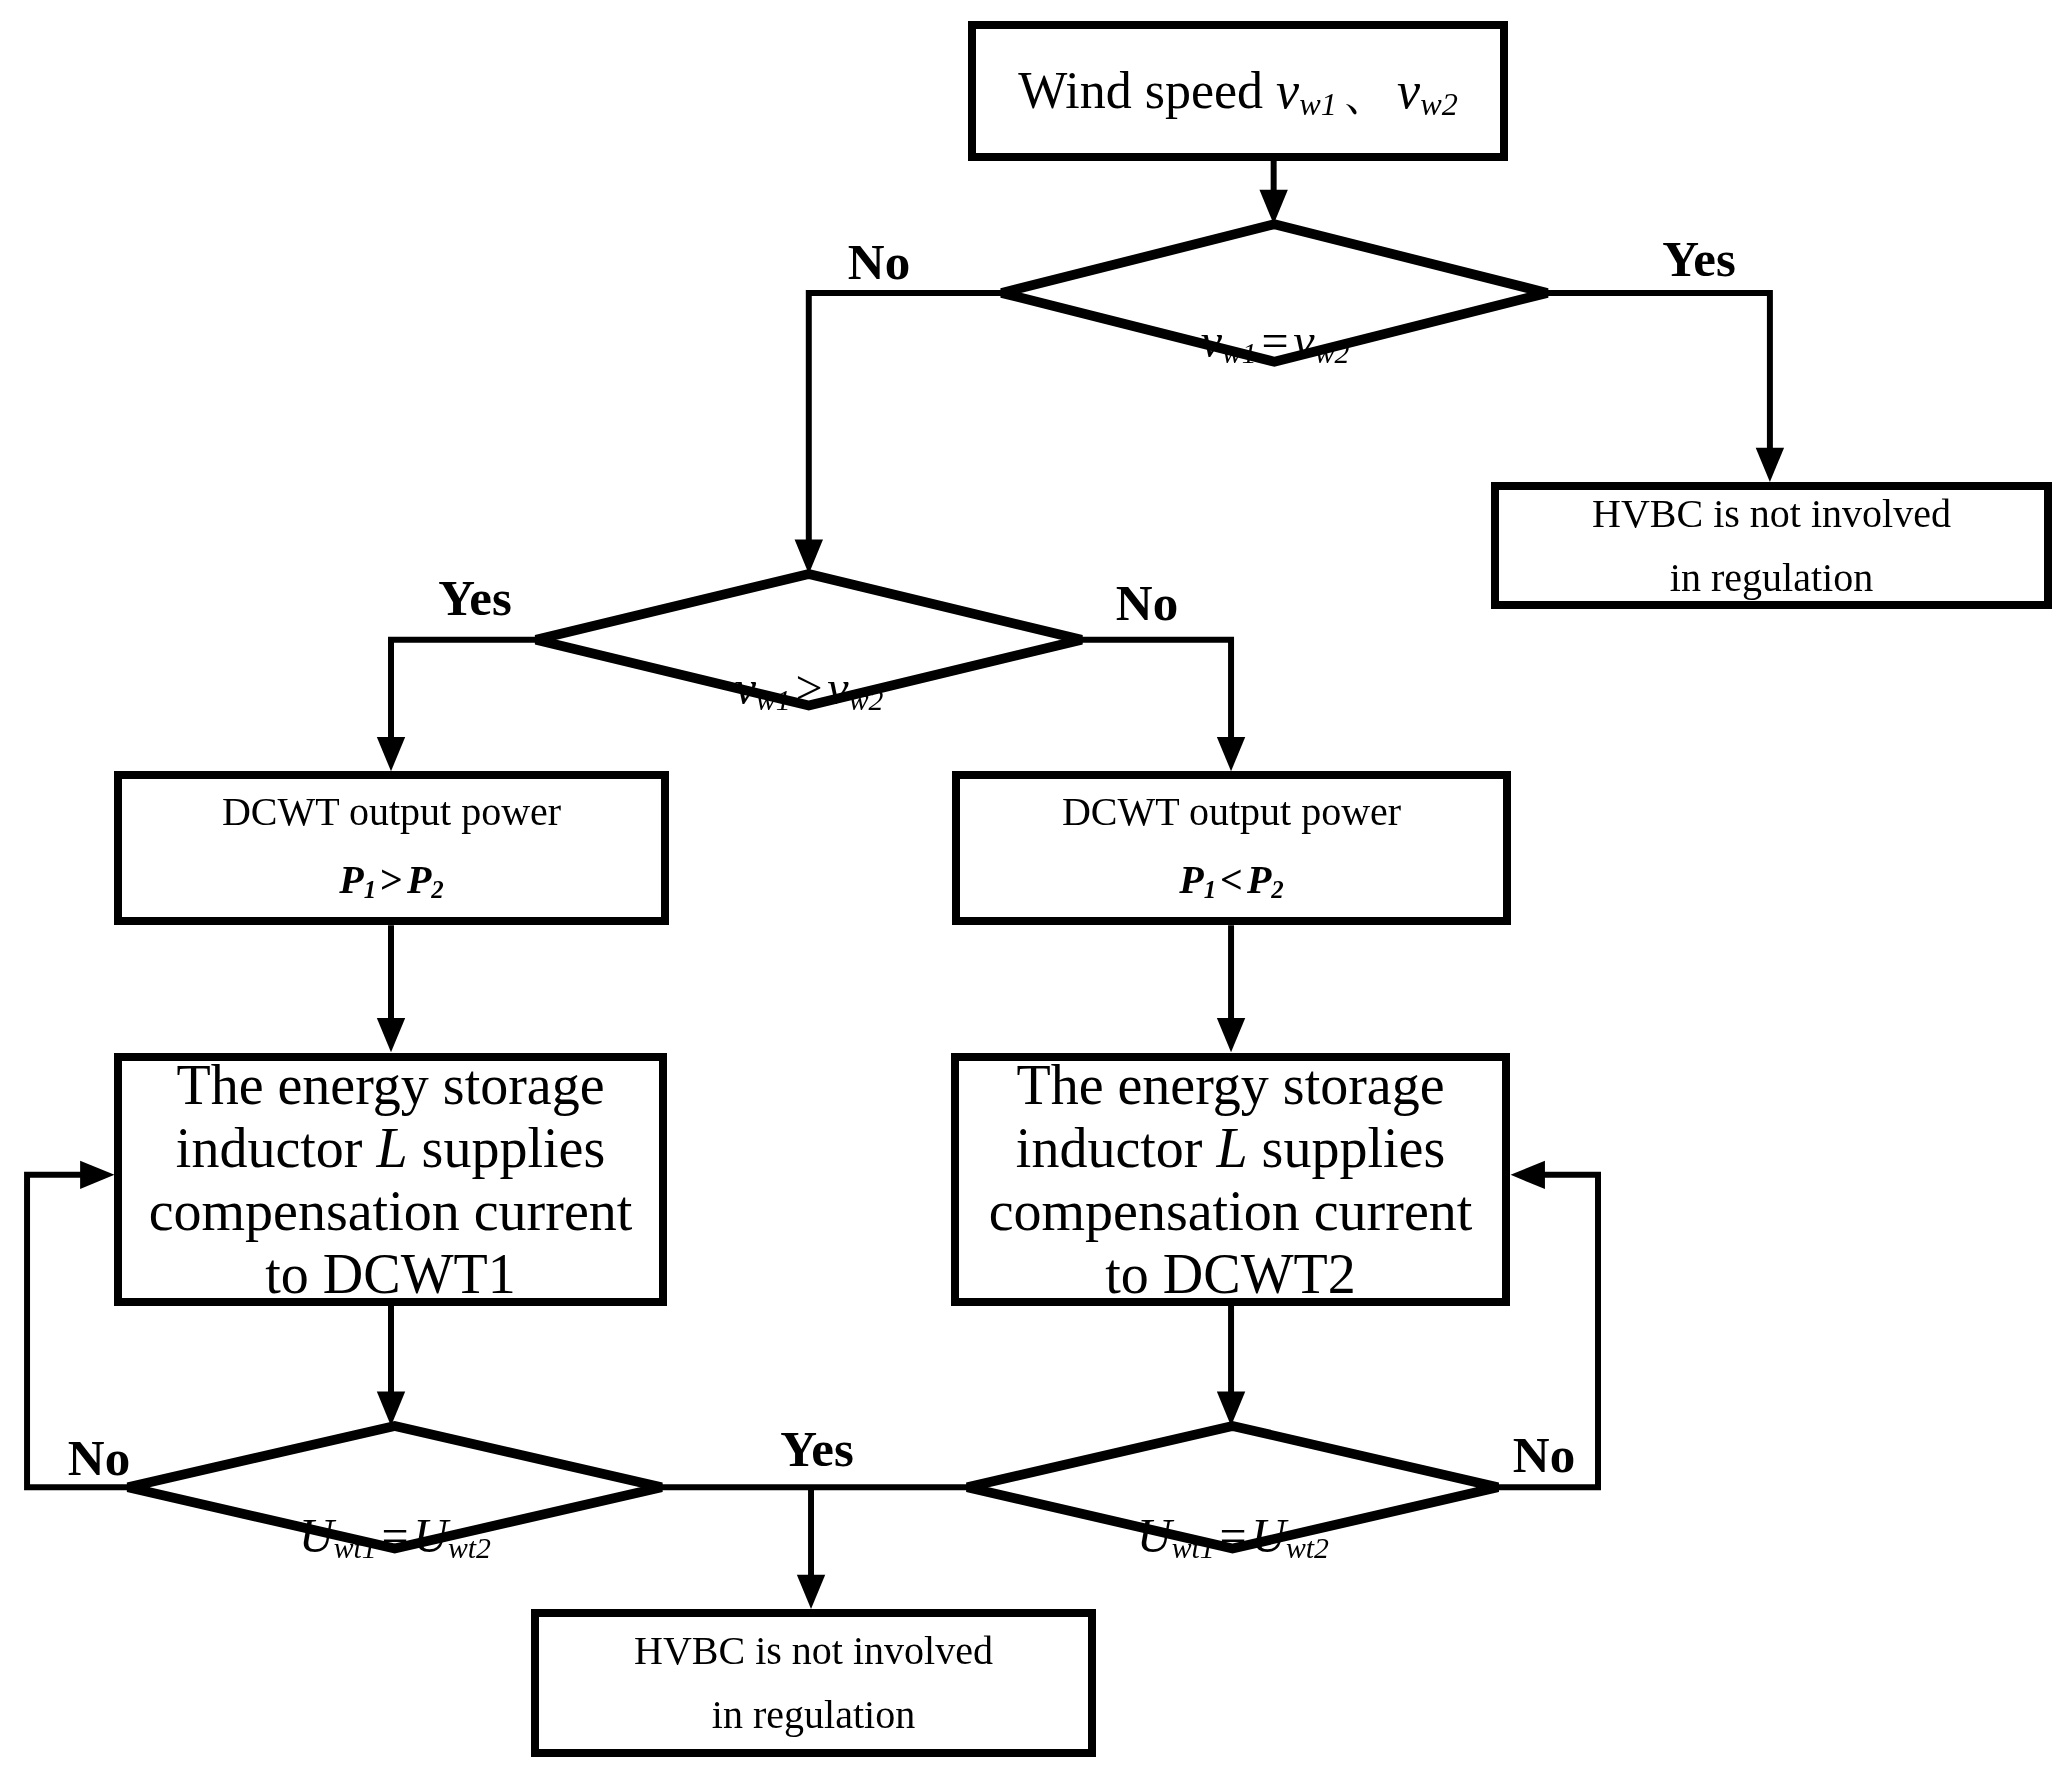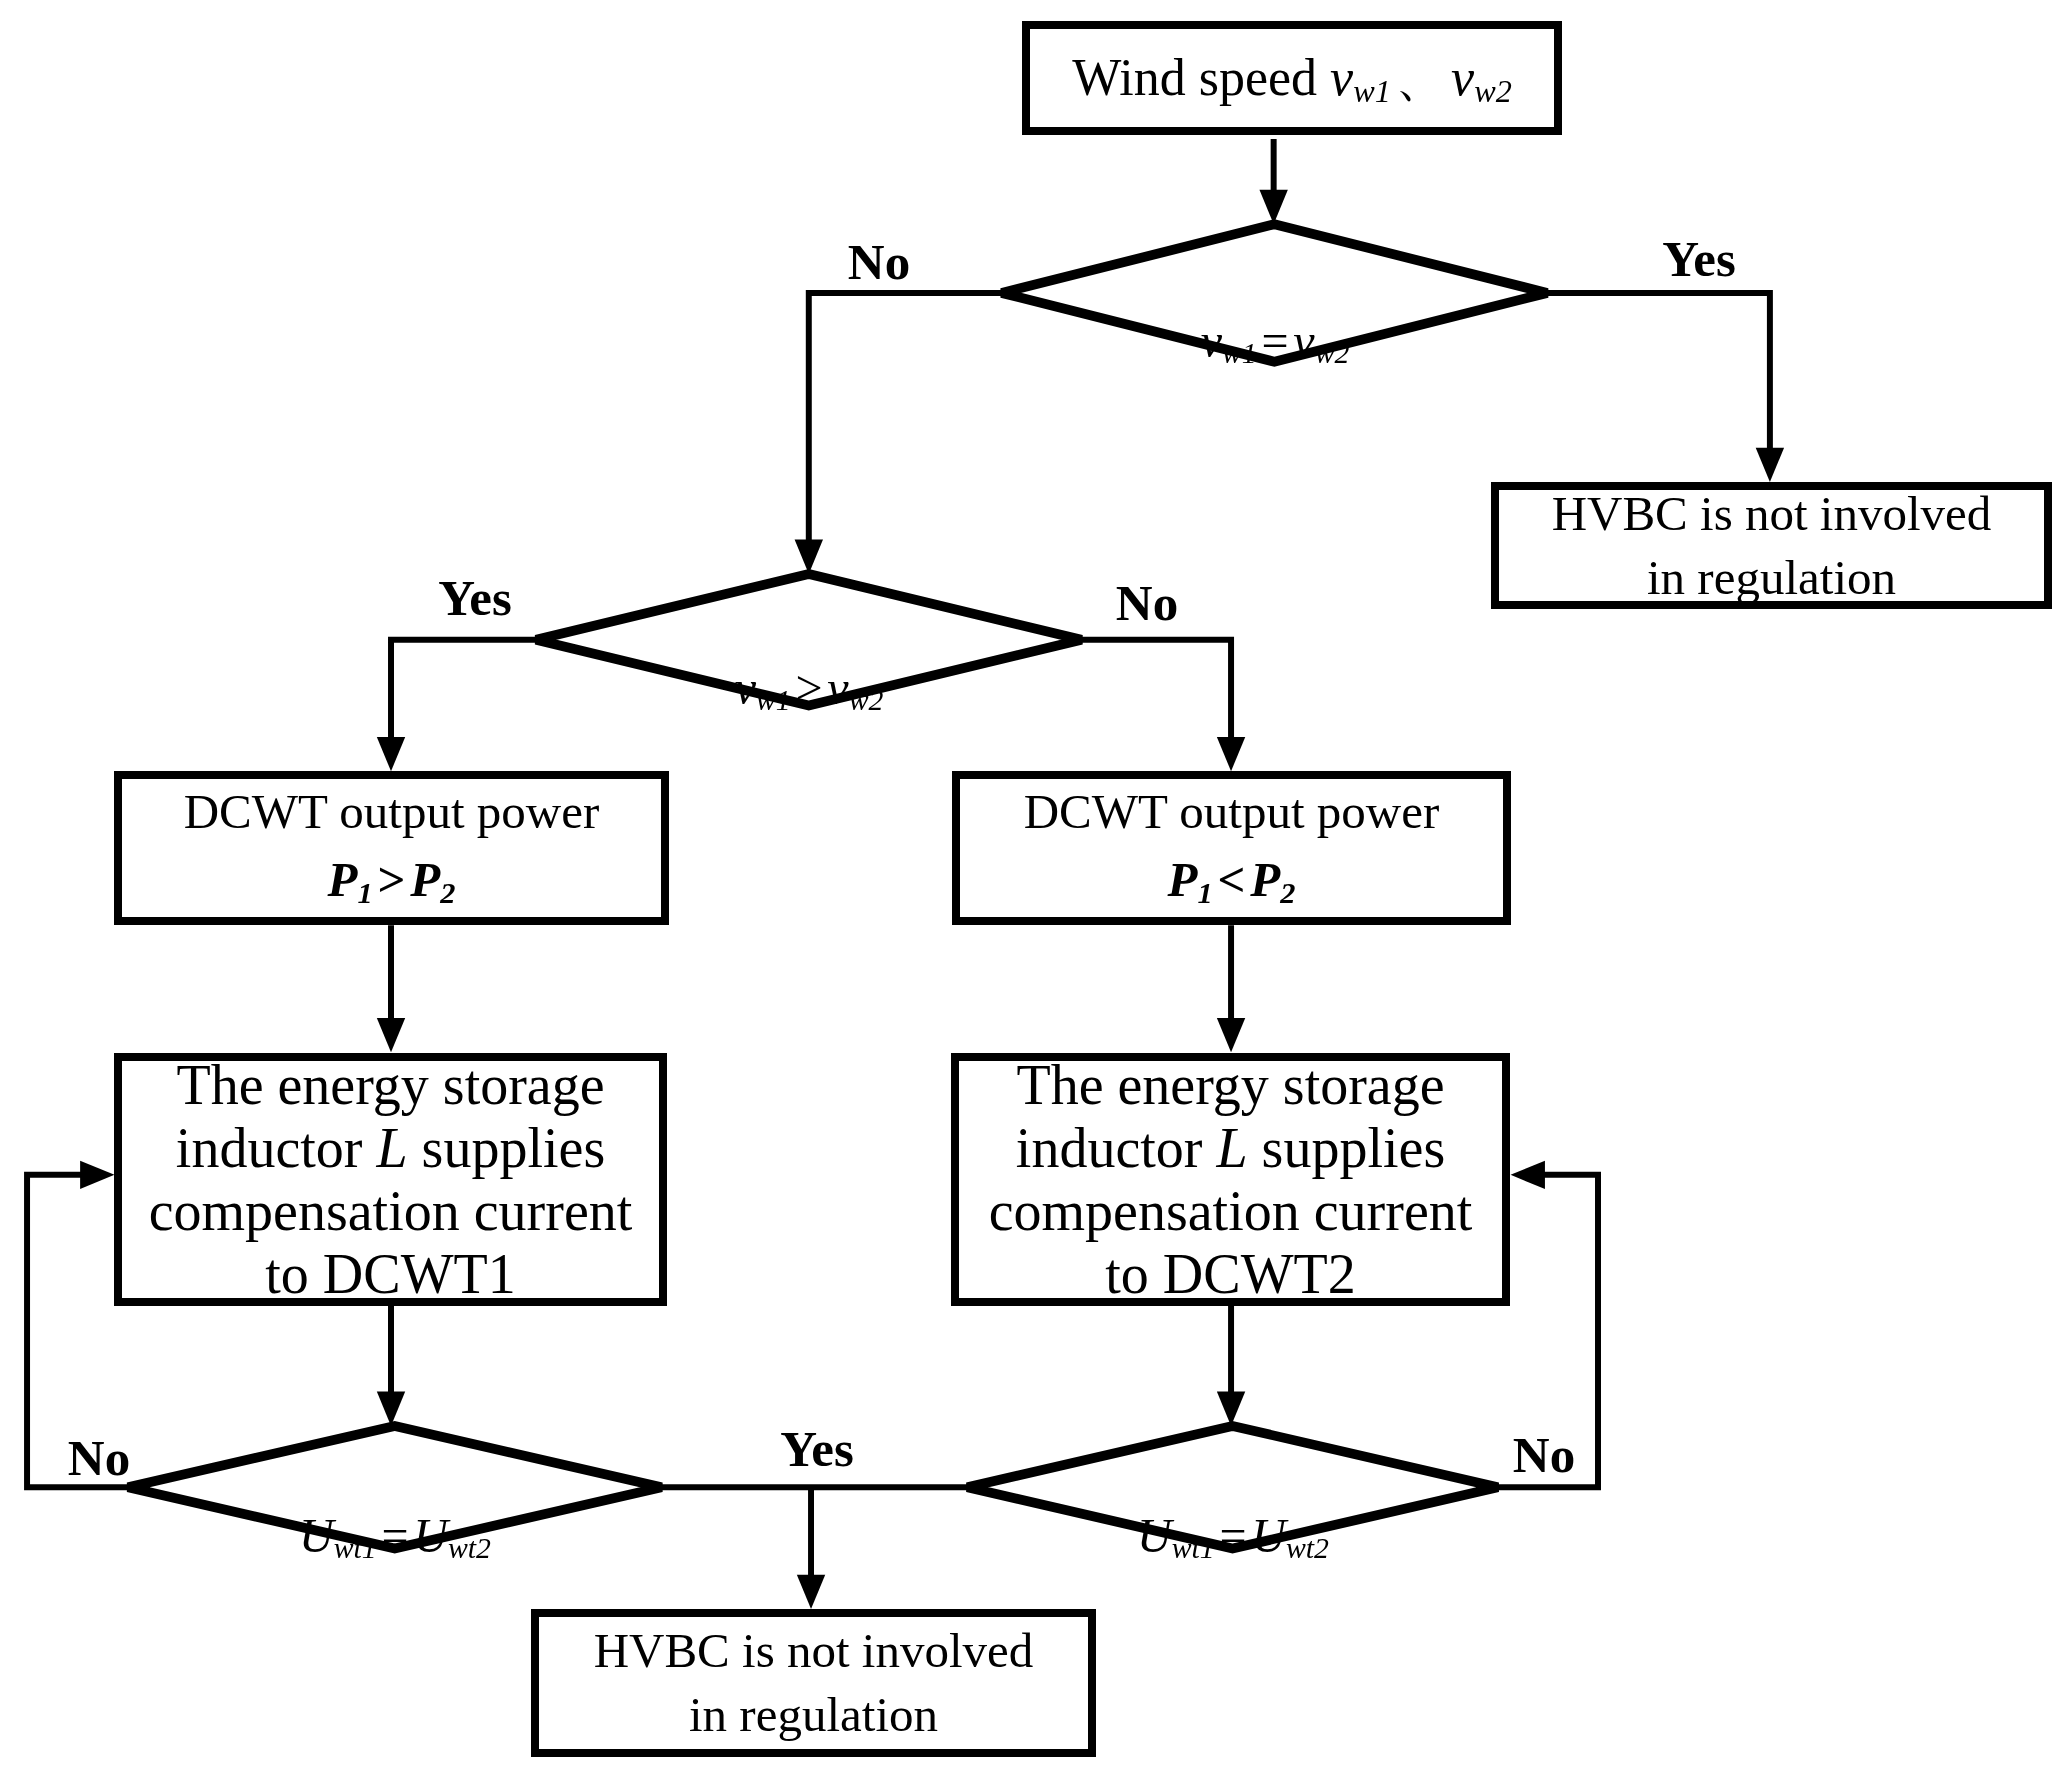--- a/index.html
+++ b/index.html
@@ -27,21 +27,21 @@
   .box {
     position: absolute;
     box-sizing: border-box;
     border: 8.2px solid #000;
     background: #fff;
     display: flex;
     flex-direction: column;
     align-items: center;
     justify-content: center;
     text-align: center;
-    font-size: 49px;
+    font-size: 40px;
     line-height: 64px;
   }
   .box.start { font-size: 52px; }
   .box.energy { font-size: 56px; line-height: 63px; }
   .box.power .mathline { line-height: 72px; font-weight: bold; }
   .dlabel {
     position: absolute;
     transform: translate(-50%, -50%);
     font-size: 48px;
     white-space: nowrap;
@@ -115,21 +115,21 @@
     </g>
 
     <g fill="#ffffff" stroke="#000" stroke-width="13">
       <polygon points="1705,300 2070,392 1705,484 1340,392"></polygon>
       <polygon points="1082,768 1447,856 1082,944 717,856"></polygon>
       <polygon points="528,1908 885,1990 528,2072 171,1990"></polygon>
       <polygon points="1649,1908 2004,1990 1649,2072 1294,1990"></polygon>
     </g>
   </svg>
 
-  <div class="box start" style="left:1022px; top:21px; width:540px; height:114px;">
+  <div class="box start" style="left:968px; top:21px; width:540px; height:140px;">
     <div class="nowrap"><span>Wind speed </span><i>v</i><sub>w1</sub><span class="sep">、</span><i>v</i><sub>w2</sub></div>
   </div>
 
   <div class="box" style="left:1491px; top:482px; width:561px; height:127px;">
     <div>HVBC is not involved</div>
     <div>in regulation</div>
   </div>
 
   <div class="box power" style="left:114px; top:771px; width:555px; height:154px;">
     <div>DCWT output power</div>

